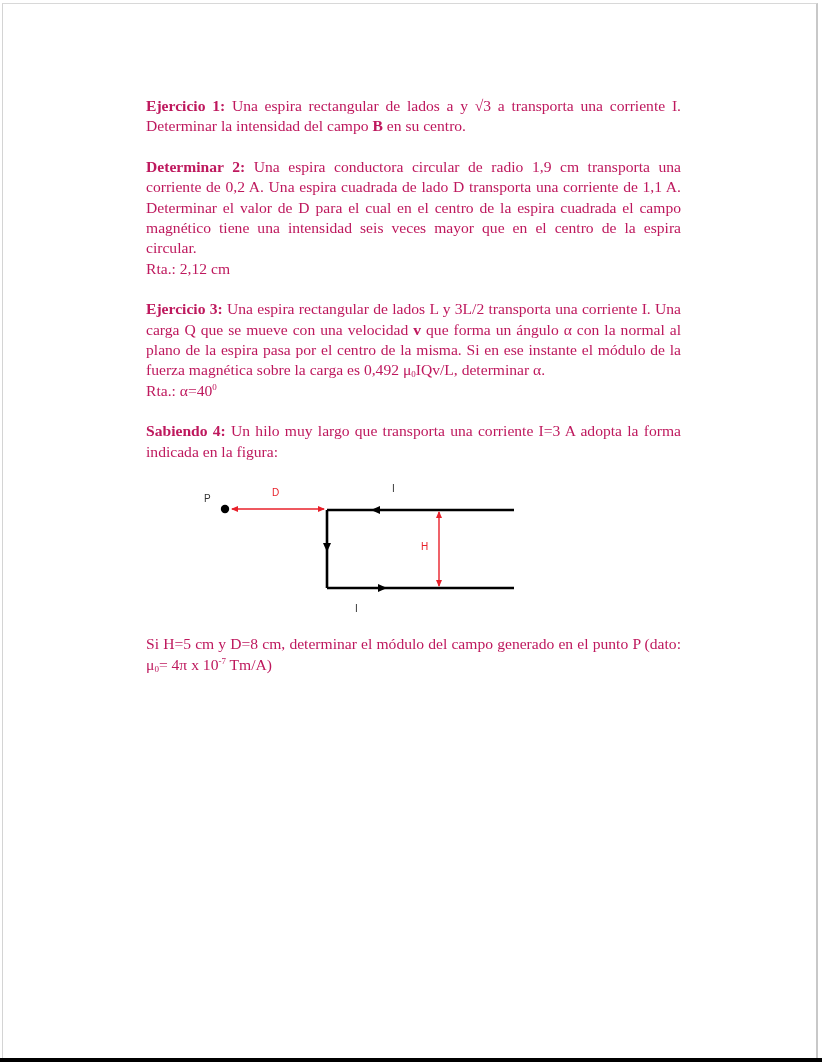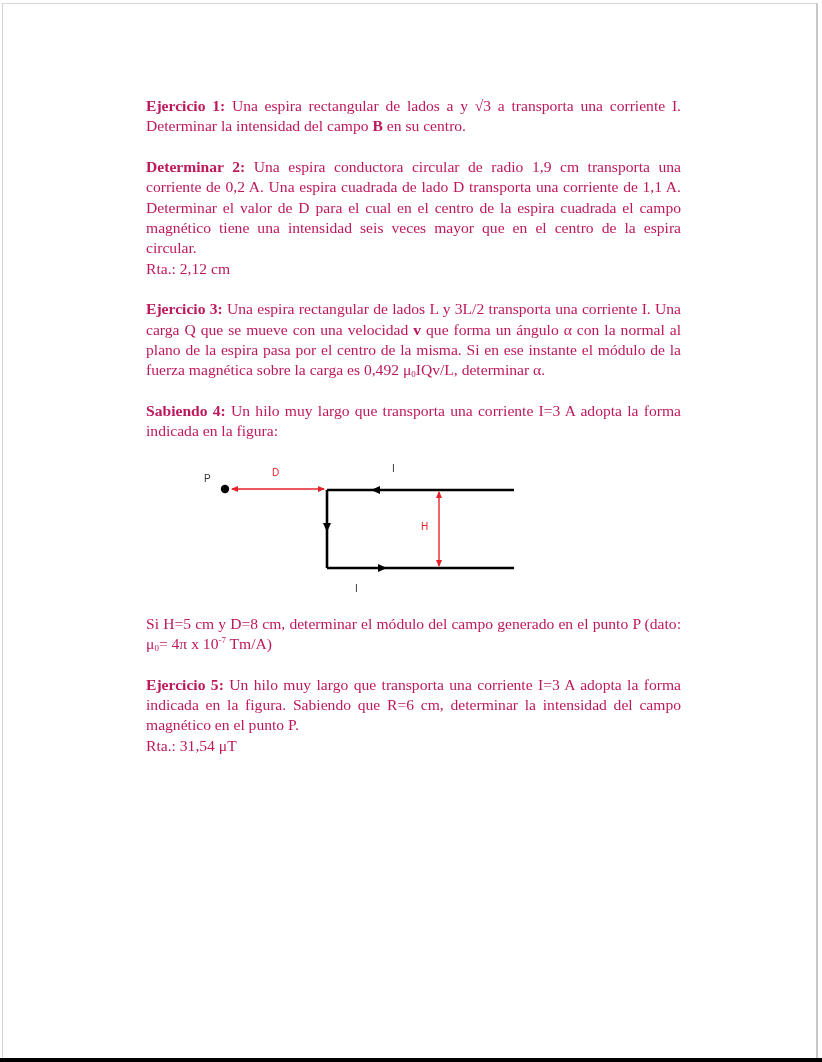--- a/index.html
+++ b/index.html
@@ -37,20 +37,21 @@
     <p class="para"><b>Ejercicio 1:</b><span> Una espira rectangular de lados a y √3 a transporta una corriente I. Determinar la intensidad del campo </span><b>B</b><span> en su centro.</span></p>
   </div>
 
   <div class="ex">
     <p class="para"><b>Determinar 2:</b><span> Una espira conductora circular de radio 1,9 cm transporta una corriente de 0,2 A. Una espira cuadrada de lado D transporta una corriente de 1,1 A. Determinar el valor de D para el cual en el centro de la espira cuadrada el campo magnético tiene una intensidad seis veces mayor que en el centro de la espira circular.</span></p>
     <p class="para">Rta.: 2,12 cm</p>
   </div>
 
   <div class="ex">
     <p class="para"><b>Ejercicio 3:</b><span> Una espira rectangular de lados L y 3L/2 transporta una corriente I. Una carga Q que se mueve con una velocidad </span><b>v</b><span> que forma un ángulo α con la normal al plano de la espira pasa por el centro de la misma. Si en ese instante el módulo de la fuerza magnética sobre la carga es 0,492 μ</span><sub>0</sub><span>IQv/L, determinar α.</span></p>
+    <p class="para"><span>Rta.: α=40</span><sup>0</sup></p>
   </div>
 
   <div class="ex">
     <p class="para last-left"><b>Sabiendo 4:</b><span> Un hilo muy largo que transporta una corriente I=3 A adopta la forma indicada en la figura:</span></p>
 
     <div class="figure">
       <svg width="822" height="160" viewBox="0 0 822 160">
         <defs>
           <marker id="redArrow" markerWidth="8" markerHeight="8" refX="6" refY="4" orient="auto-start-reverse" markerUnits="userSpaceOnUse">
             <path d="M0,1 L7,4 L0,7 Z" fill="#e8202a"></path>
@@ -76,18 +77,14 @@
         <text class="fig-label" x="421" y="80" fill="#e8202a">H</text>
 
         <text class="fig-label" x="392" y="22" fill="#333">I</text>
         <text class="fig-label" x="355" y="142" fill="#333">I</text>
       </svg>
     </div>
 
     <p class="para last-left"><span>Si H=5 cm y D=8 cm, determinar el módulo del campo generado en el punto P (dato: μ</span><sub>0</sub><span>= 4π x 10</span><sup>-7</sup><span> Tm/A)</span></p>
   </div>
 
-  <div class="ex">
-    <p class="para last-left"><b>Ejercicio 5:</b><span> Un hilo muy largo que transporta una corriente I=3 A adopta la forma indicada en la figura. Sabiendo que R=6 cm, determinar la intensidad del campo magnético en el punto P.</span></p>
-    <p class="para">Rta.: 31,54 μT</p>
-  </div>
 
 </div>
 
 </body></html>

